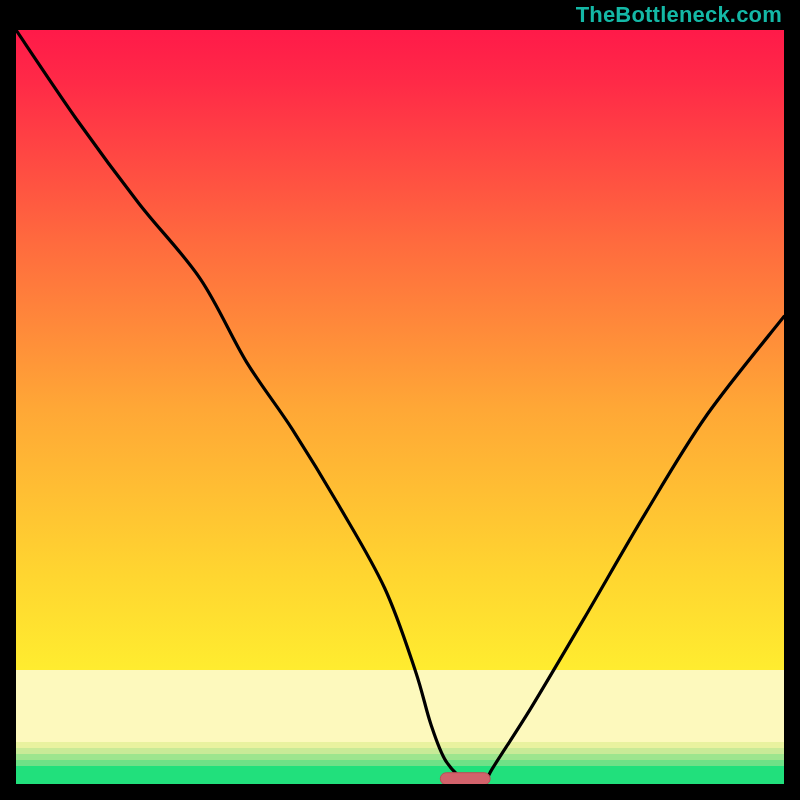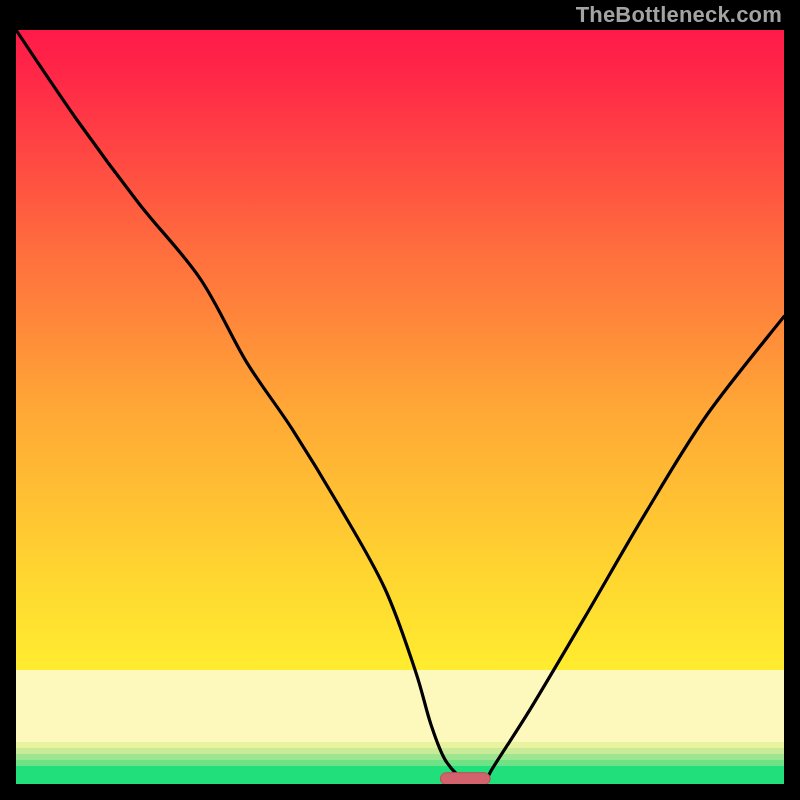--- a/index.html
+++ b/index.html
@@ -16,21 +16,21 @@
     background: #000;
     position: relative;
   }
   .attribution {
     position: absolute;
     top: 2px;
     right: 18px;
     font-family: Arial, Helvetica, sans-serif;
     font-size: 22px;
     font-weight: 600;
-    color: #a3a3a3;
+    color: #14b8a6;
     letter-spacing: 0.2px;
   }
   .plot {
     position: absolute;
     left: 16px;
     top: 30px;
     width: 768px;
     height: 754px;
     overflow: hidden;
   }

